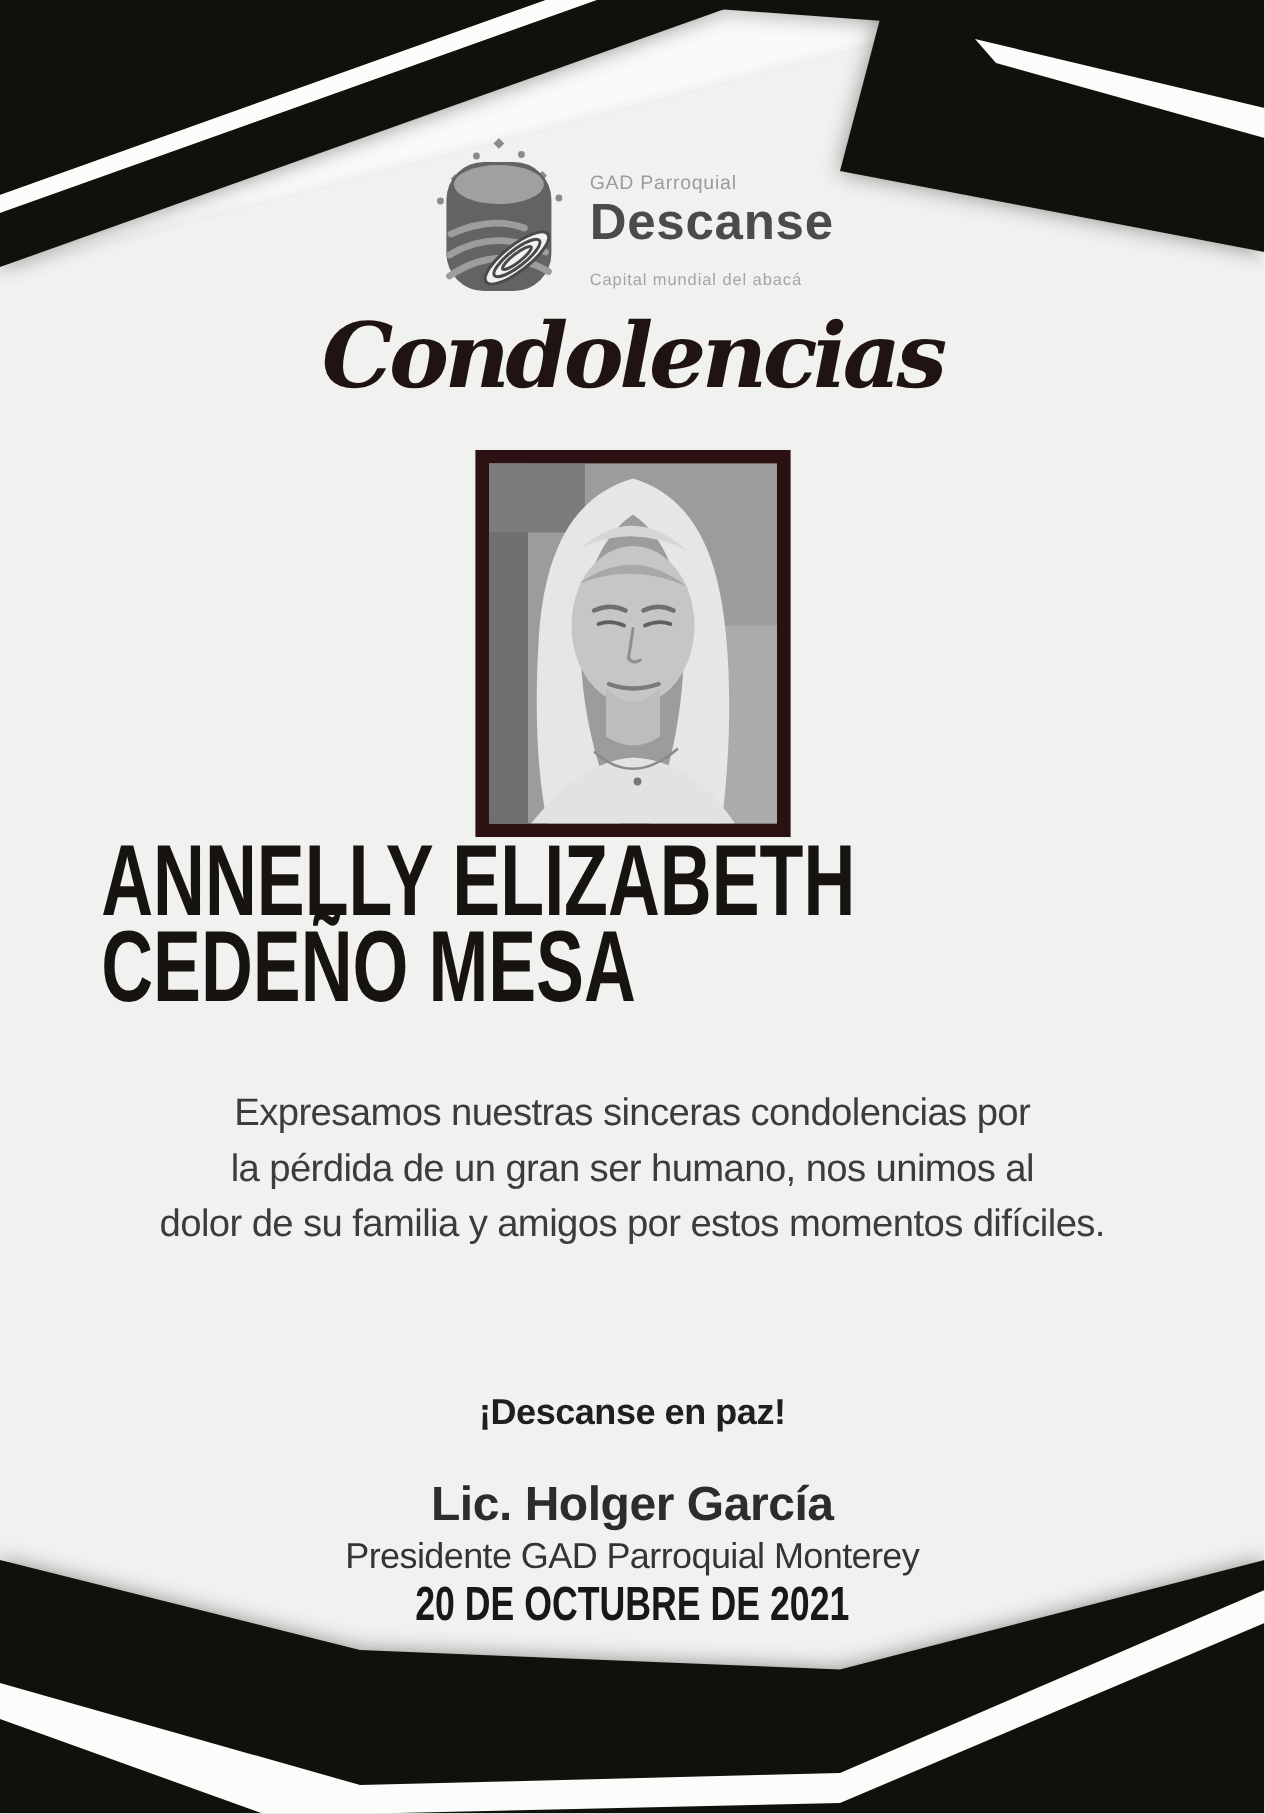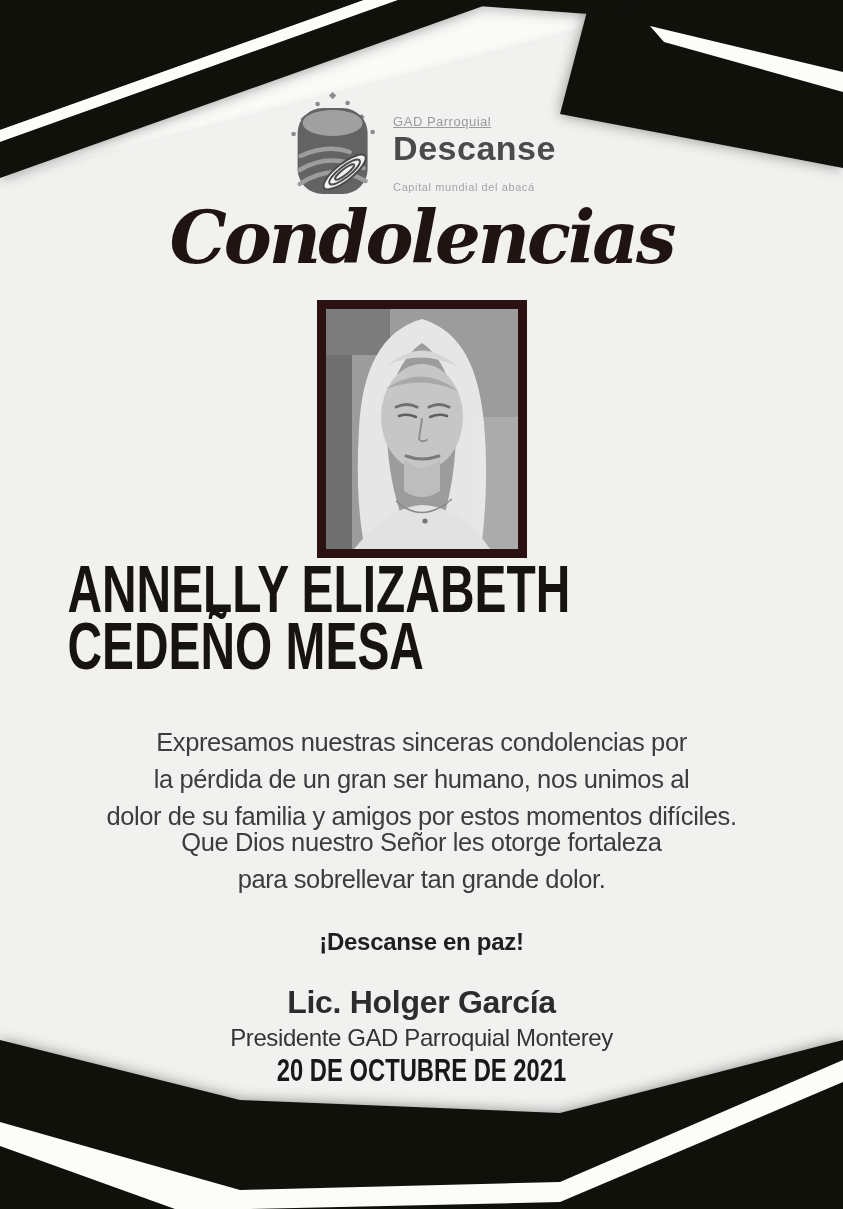--- a/index.html
+++ b/index.html
@@ -13,28 +13,28 @@
   .panel-poly { filter: drop-shadow(0 0 5px rgba(0,0,0,0.10)); }
   .ribbon-group { filter: drop-shadow(0 0 7px rgba(20,20,20,0.45)); }
   .content { position: absolute; inset: 0; z-index: 1; }
 
   .logo-block {
     position: absolute; top: 88px; left: 50%; transform: translateX(-50%);
     display: flex; align-items: center; gap: 14px;
   }
   .logo-mark { width: 92px; height: 112px; flex: 0 0 auto; }
   .logo-text { text-align: left; padding-top: 18px; }
-  .org-small { font-size: 13px; color: #9b9b9b; letter-spacing: .5px; margin-bottom: 1px; text-decoration: underline; }
+  .org-small { font-size: 13px; color: #9b9b9b; letter-spacing: .5px; margin-bottom: 1px; }
   .org-name  { font-size: 34px; font-weight: 700; color: #4b4b4b; letter-spacing: .5px; line-height: 36px; }
   .org-tagline { font-size: 11px; color: #a4a4a4; letter-spacing: .6px; margin-top: 15px; }
 
   .title {
     position: absolute; top: 188px; width: 100%; text-align: center;
     font-family: "DejaVu Serif", serif; font-style: italic; font-weight: 600;
-    font-size: 72px; line-height: 100px; color: #1f1412; letter-spacing: -3px;
+    font-size: 60px; line-height: 100px; color: #1f1412; letter-spacing: -3px;
   }
 
   .photo-frame {
     position: absolute; top: 300px; left: 50%; transform: translateX(-50%);
     width: 210px; height: 258px; border: 9px solid #2b1111; background: #9c9c9c;
     box-shadow: 0 0 0 1px #efefee;
   }
   .portrait { width: 100%; height: 100%; display: block; }
 
   .name { position: absolute; top: 560px; width: 100%; text-align: left; color: #171310; }
@@ -161,22 +161,20 @@
     </figure>
 
     <div class="name">
       <div class="name-line">ANNELLY ELIZABETH</div>
       <div class="name-line">CEDEÑO MESA</div>
     </div>
 
     <p class="para para1">Expresamos nuestras sinceras condolencias por
 la pérdida de un gran ser humano, nos unimos al
 dolor de su familia y amigos por estos momentos difíciles.</p>
-    <p class="para para2">Que Dios nuestro Señor les otorge fortaleza
-para sobrellevar tan grande dolor.</p>
 
     <div class="farewell">¡Descanse en paz!</div>
     <div class="sig-name">Lic. Holger García</div>
     <div class="sig-role">Presidente GAD Parroquial Monterey</div>
     <div class="date">20 DE OCTUBRE DE 2021</div>
 
   </div>
 </div>
 
 </body></html>

